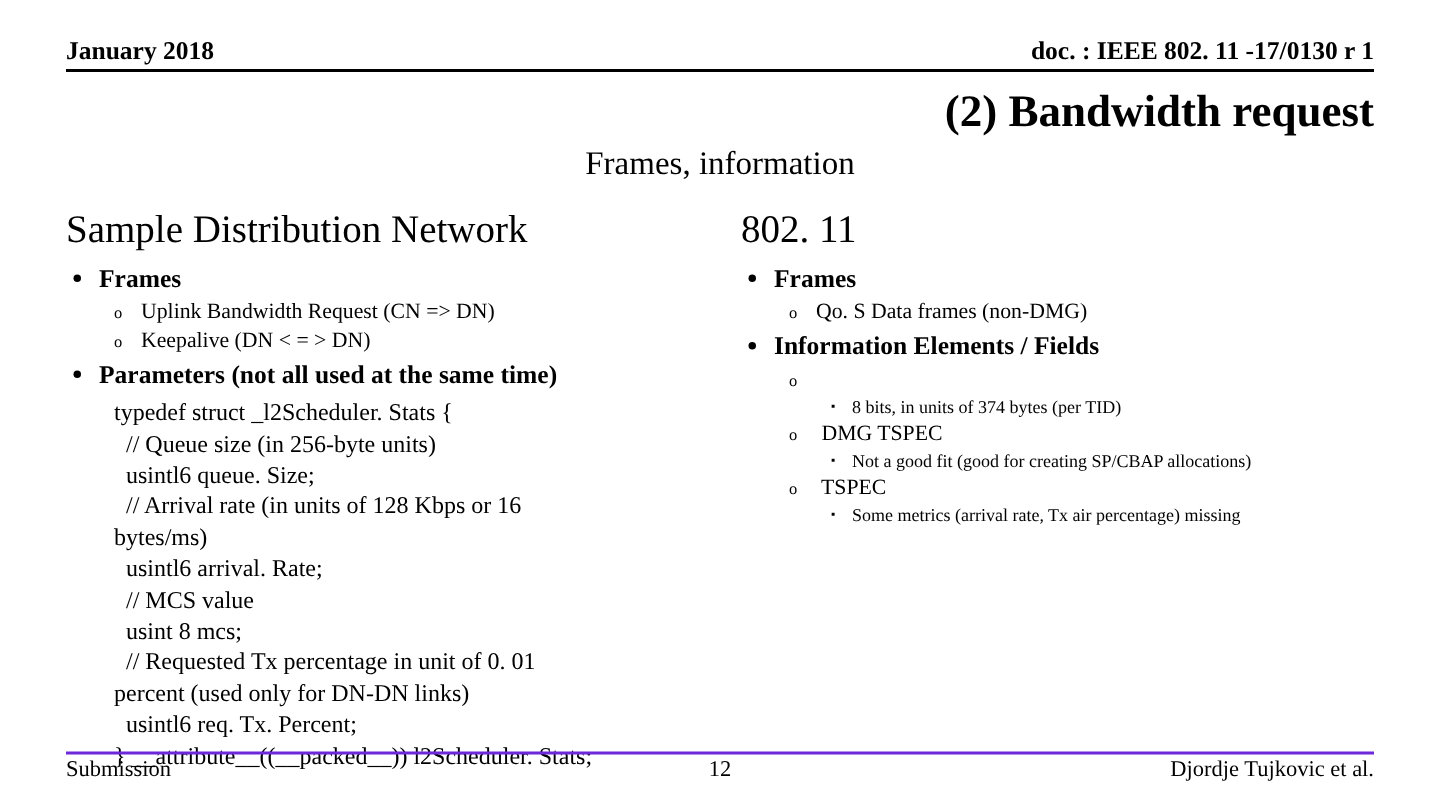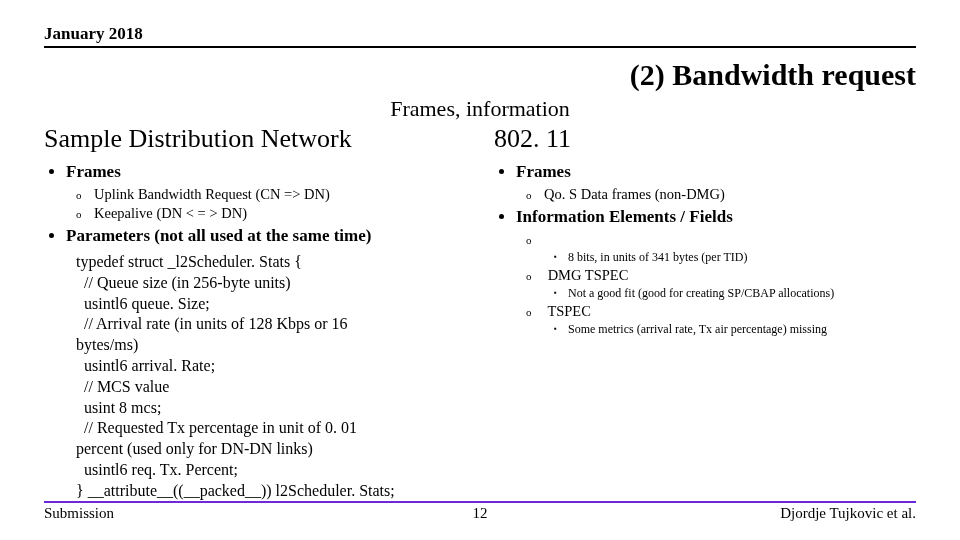--- a/index.html
+++ b/index.html
@@ -1,20 +1,20 @@
 <!DOCTYPE html>
 <html><head>
 <meta charset="utf-8">
 <style>
   * { box-sizing: border-box; margin: 0; padding: 0; }
   html, body { width: 960px; height: 540px; background: #fff; font-family: "Times New Roman", Times, serif; color: #000; }
   .page { width: 960px; height: 540px; position: relative; padding: 24px 44px 20px 44px; }
   .hdr { display: flex; justify-content: space-between; font-weight: bold; font-size: 17px; border-bottom: 2px solid #000; padding-bottom: 2px; margin-bottom: 10px; }
   .title { text-align: right; font-weight: bold; font-size: 30px; margin-top: 6px; }
-  .subtitle { text-align: center; font-size: 22px; margin-top: 4px; margin-bottom: 2px; }
+  .subtitle { text-align: center; font-size: 22px; margin-top: 4px; margin-bottom: 16px; }
   .cols { display: flex; gap: 28px; }
   .col { flex: 1; }
   .colhead { font-size: 26px; margin-bottom: 8px; }
   ul.b1 { list-style: disc; padding-left: 22px; }
   ul.b1 > li { font-weight: bold; font-size: 17px; margin-bottom: 4px; }
   ul.b2 { list-style: none; padding-left: 10px; margin-top: 4px; }
   ul.b2 > li { font-weight: normal; font-size: 14.5px; margin-bottom: 2px; }
   ul.b2 > li::before { content: "o"; font-size: 11px; display: inline-block; width: 18px; }
   ul.b3 { list-style: none; padding-left: 28px; margin-top: 2px; margin-bottom: 2px; }
   ul.b3 > li { font-weight: normal; font-size: 12px; }
@@ -23,20 +23,21 @@
   .ftr { position: absolute; bottom: 18px; left: 44px; right: 44px; border-top: 2px solid #6d28d9; padding-top: 2px; font-size: 15px; display: flex; justify-content: space-between; }
   .ftr .mid { position: absolute; left: 50%; transform: translateX(-50%); }
 </style>
 </head>
 <body>
 
 <div class="page">
 
   <div class="hdr">
     <span>January 2018</span>
+    <span>doc. : IEEE 802. 11 -17/0130 r 1</span>
   </div>
 
   <div class="title">(2) Bandwidth request</div>
   <div class="subtitle">Frames, information</div>
 
   <div class="cols">
 
     <div class="col">
       <div class="colhead">Sample Distribution Network</div>
       <ul class="b1">
@@ -72,21 +73,21 @@
           <span>Frames</span>
           <ul class="b2">
             <li>Qo. S Data frames (non-DMG)</li>
           </ul>
         </li>
         <li>
           <span>Information Elements / Fields</span>
           <ul class="b2">
             <li>
               <ul class="b3">
-                  <li>8 bits, in units of 341 bytes (per TID)</li>
+                  <li>8 bits, in units of 374 bytes (per TID)</li>
                 </ul>
             </li>
             <li>
               <span>DMG TSPEC</span>
               <ul class="b3">
                   <li>Not a good fit (good for creating SP/CBAP allocations)</li>
                 </ul>
             </li>
             <li>
               <span>TSPEC</span>

